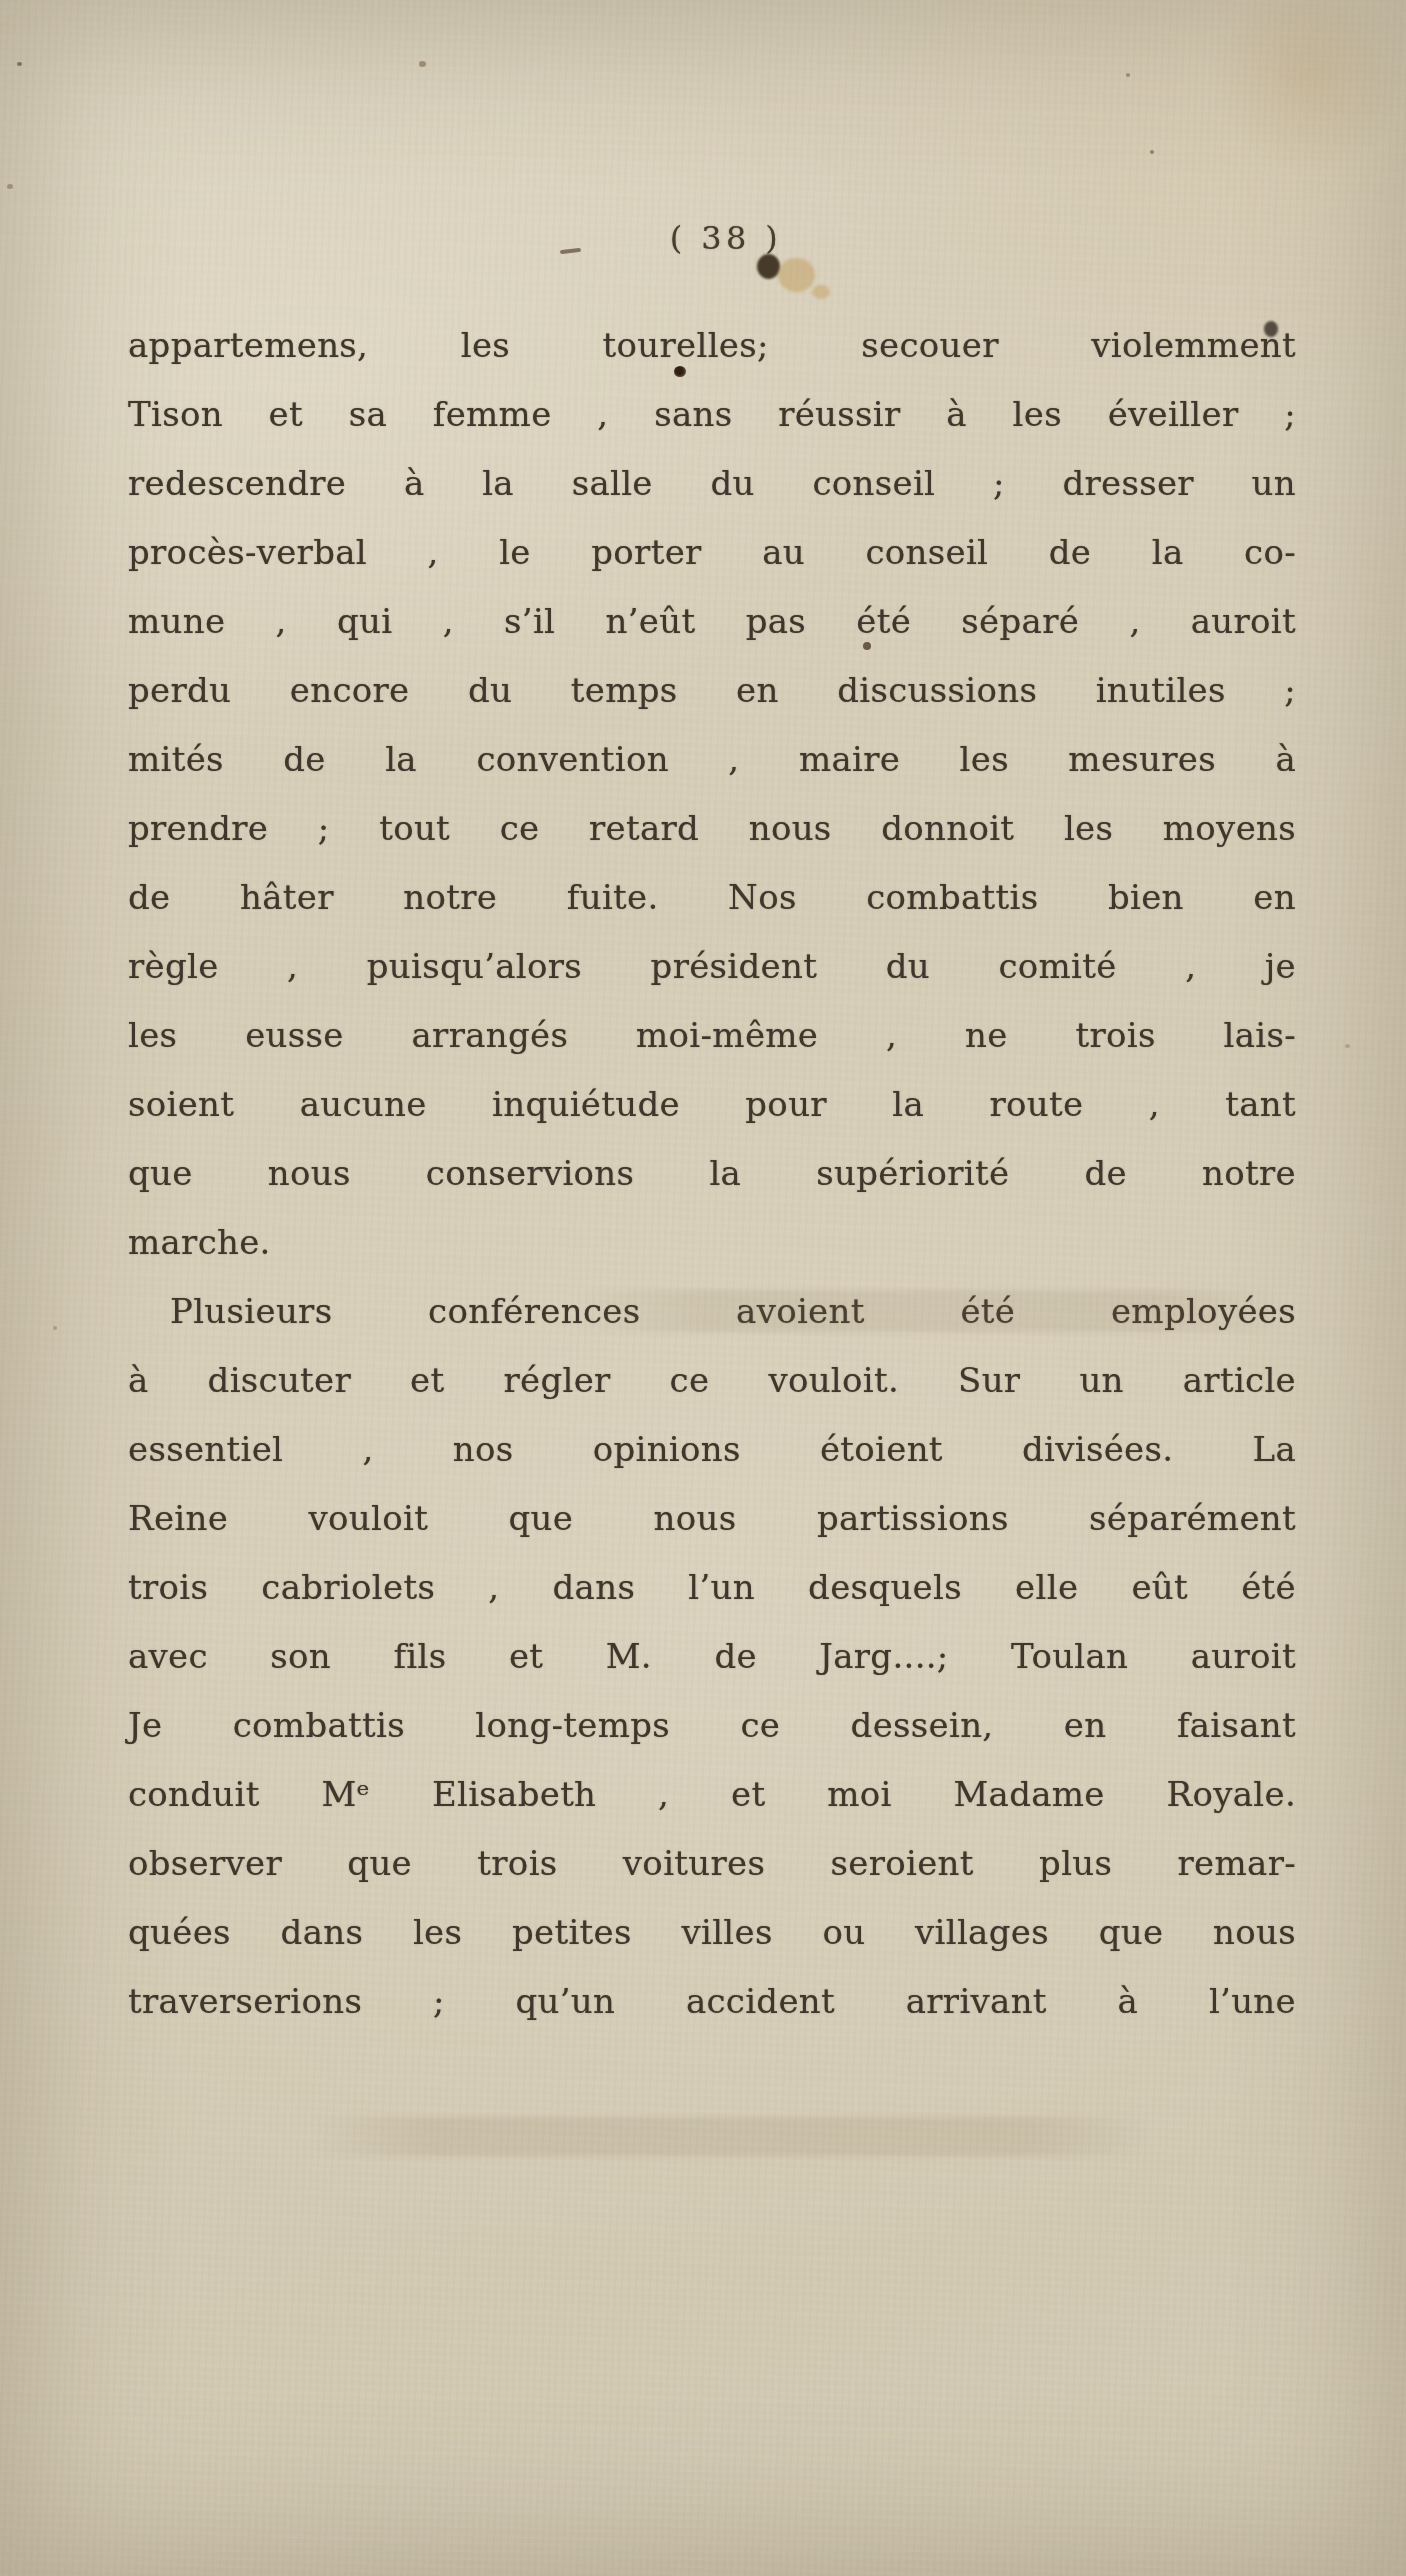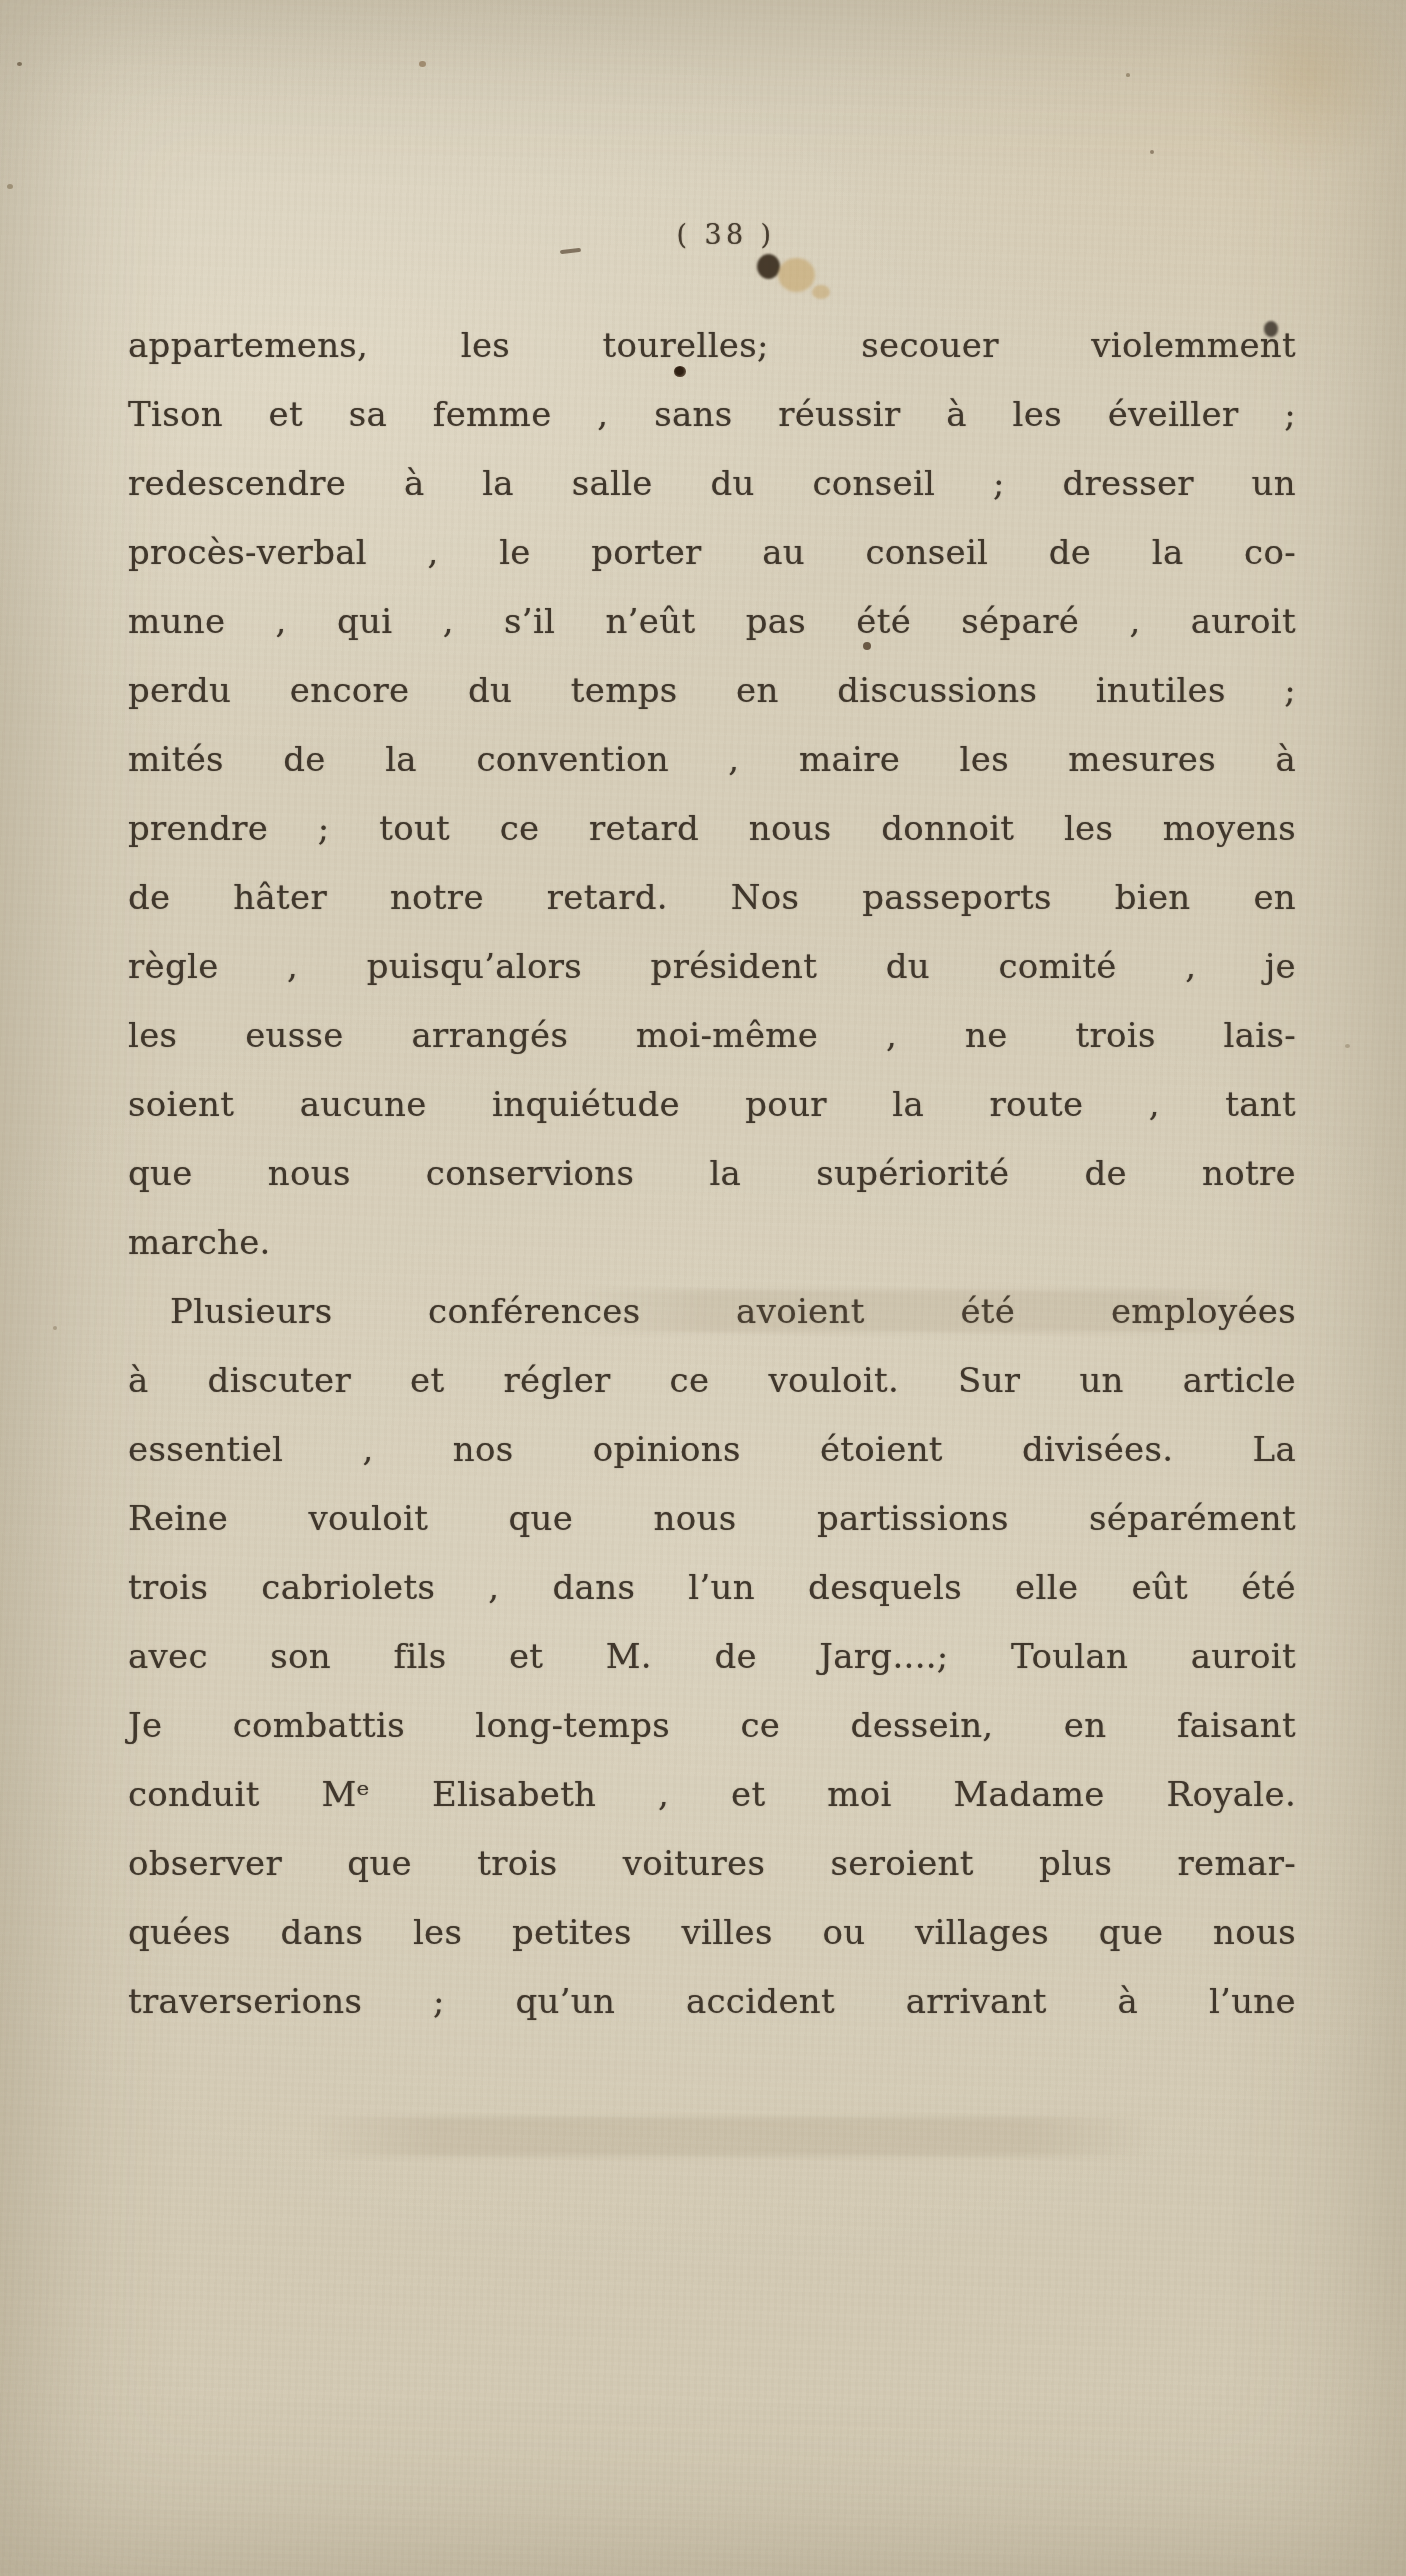--- a/index.html
+++ b/index.html
@@ -36,21 +36,21 @@
     box-shadow: inset 0 0 150px 16px rgba(110,95,70,0.30);
     pointer-events: none;
   }
 
   .page-number {
     position: absolute;
     top: 219px;
     left: 50%;
     transform: translateX(-50%);
     margin-left: 23px;
-    font-size: 27px;
+    font-size: 32px;
     letter-spacing: 4.4px;
     color: #473d30;
     text-shadow: 0 0 1.3px rgba(60,48,36,0.55);
     white-space: pre;
   }
 
   .text-block {
     position: absolute;
     left: 128px;
     top: 311px;
@@ -93,21 +93,21 @@
 
   <div class="text-block">
       <div class="line">appartemens, les tourelles; secouer violemment</div>
       <div class="line">Tison et sa femme , sans réussir à les éveiller ;</div>
       <div class="line">redescendre à la salle du conseil ; dresser un</div>
       <div class="line">procès-verbal , le porter au conseil de la co-</div>
       <div class="line">mune , qui , s’il n’eût pas été séparé , auroit</div>
       <div class="line">perdu encore du temps en discussions inutiles ;</div>
       <div class="line">mités de la convention , maire les mesures à</div>
       <div class="line">prendre ; tout ce retard nous donnoit les moyens</div>
-      <div class="line">de hâter notre retard. Nos passeports bien en</div>
+      <div class="line">de hâter notre fuite. Nos combattis bien en</div>
       <div class="line">règle , puisqu’alors président du comité , je</div>
       <div class="line">les eusse arrangés moi-même , ne trois lais-</div>
       <div class="line">soient aucune inquiétude pour la route , tant</div>
       <div class="line">que nous conservions la supériorité de notre</div>
       <div class="line no-justify">marche.</div>
       <div class="line indent">Plusieurs conférences avoient été employées</div>
       <div class="line">à discuter et régler ce vouloit. Sur un article</div>
       <div class="line">essentiel , nos opinions étoient divisées. La</div>
       <div class="line">Reine vouloit que nous partissions séparément</div>
       <div class="line">trois cabriolets , dans l’un desquels elle eût été</div>

